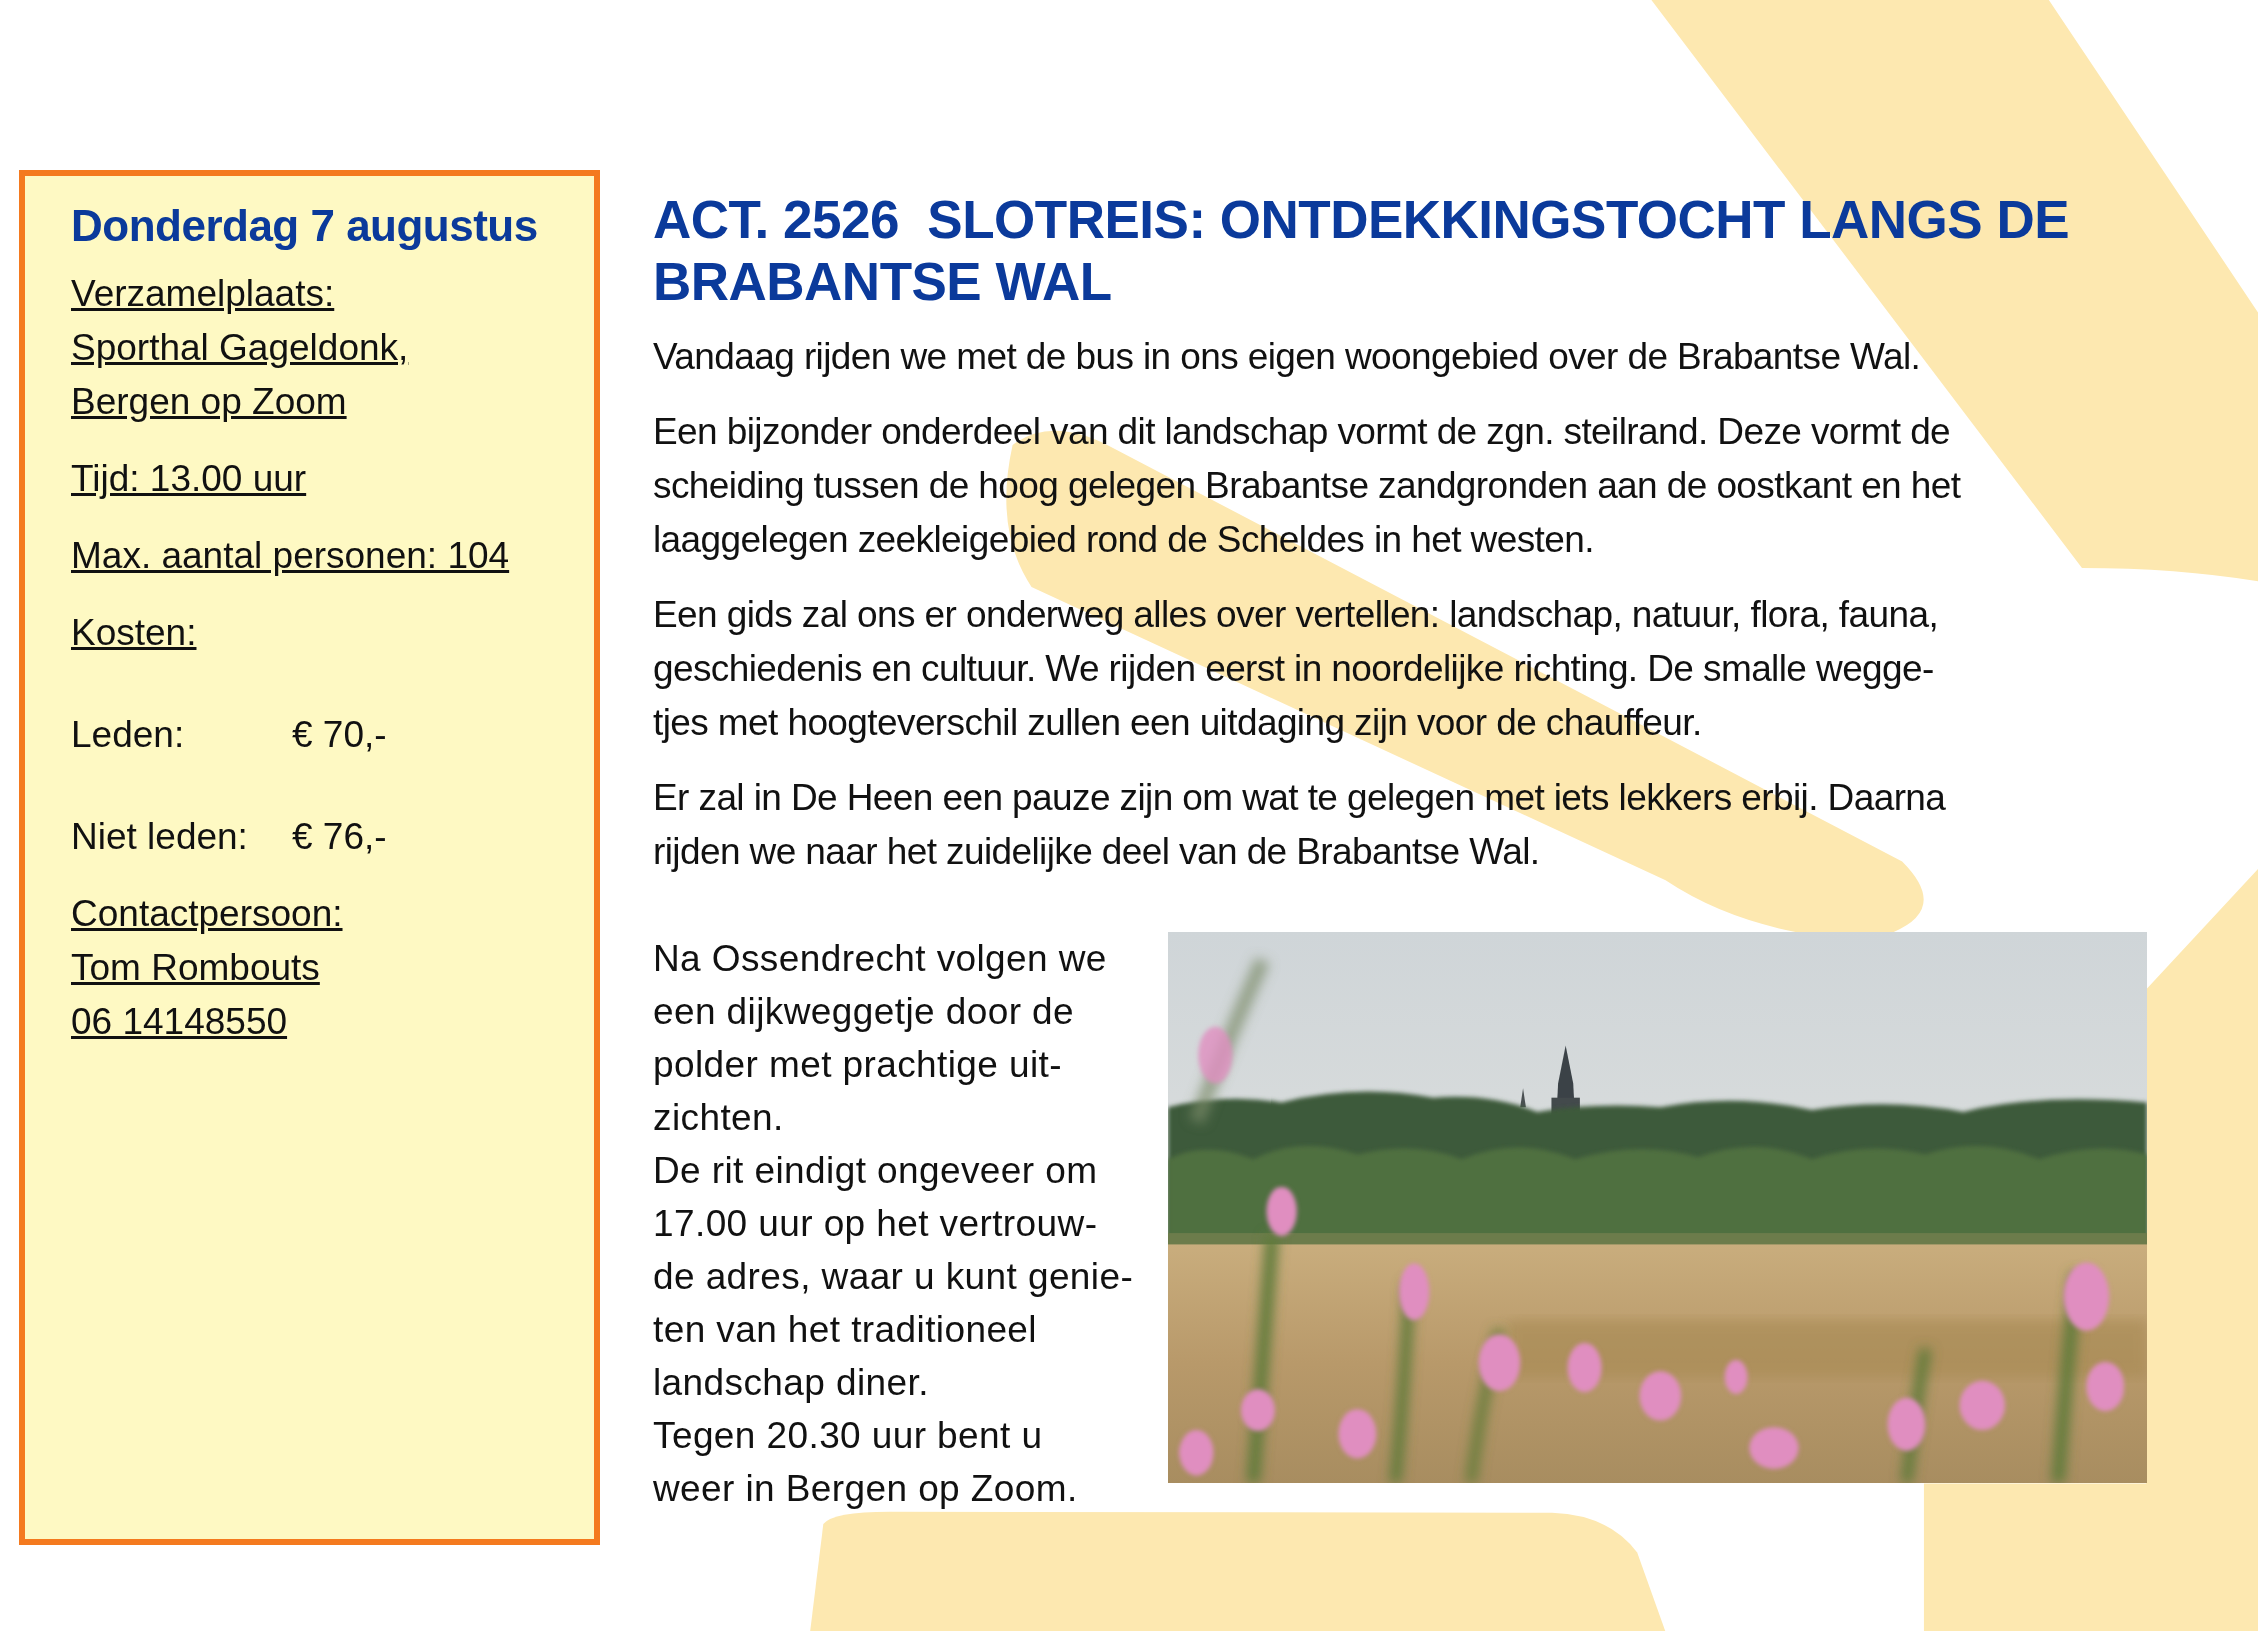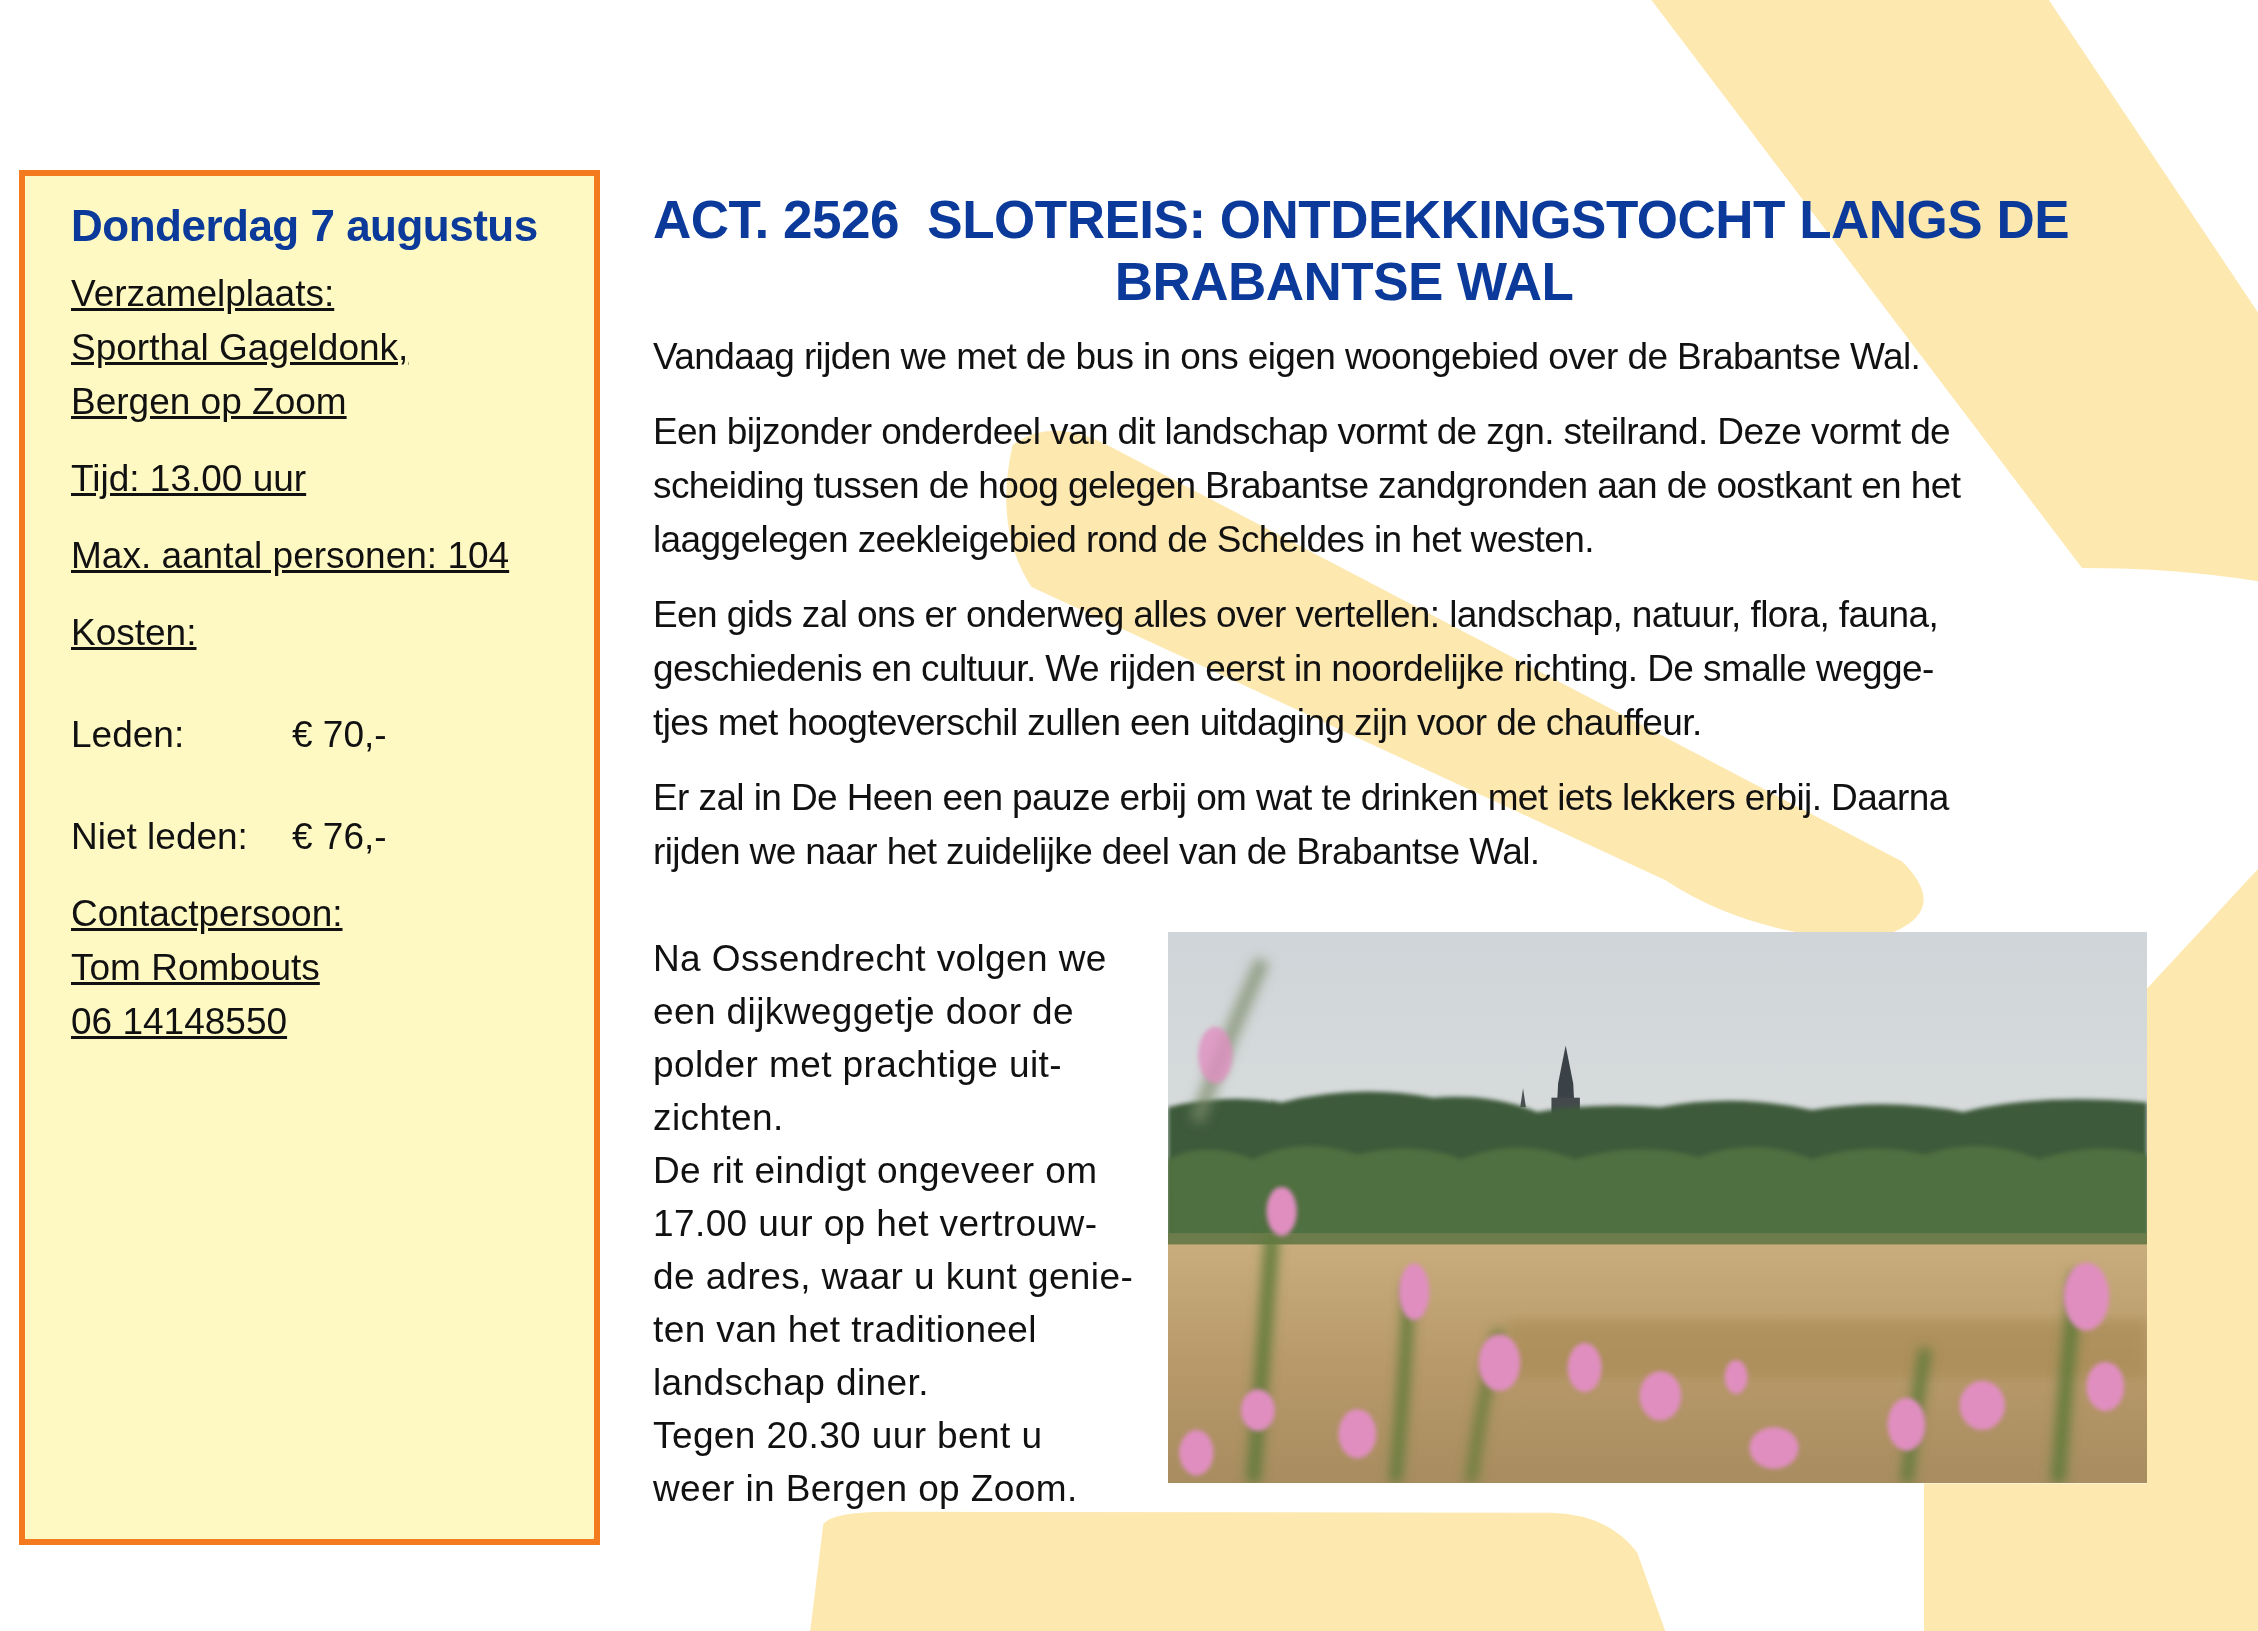--- a/index.html
+++ b/index.html
@@ -10,21 +10,21 @@
               border:6.6px solid #f47a1f; background:#fef9c3; z-index:2; }
   .info-inner { position:absolute; left:46px; top:21px; right:9.5px; }
   .info-heading { font-weight:bold; color:#0b3a9b; font-size:44px; line-height:57px; margin:0 0 13.2px 0; letter-spacing:-0.5px; }
   .info-block { font-size:37px; line-height:54px; margin-bottom:23px; }
   .info-line { display:block; white-space:nowrap;text-decoration:underline; }
   .cost-row { display:flex; white-space:nowrap;margin-top:48px; }
   .cost-label { width:221px; }
   .main { position:absolute; left:653px; top:189px; width:1476px; z-index:2; }
   .title { color:#0b3a9b; font-weight:bold; font-size:53px; line-height:62px; margin:0; letter-spacing:-0.5px; }
   .title-l1 { display:block; white-space:nowrap; }
-  .title-l2 { display:block; text-align:center; padding-left:0; width:1382px; }
+  .title-l2 { display:block; text-align:left; padding-left:0; width:1382px; }
   .para { font-size:37px; line-height:54px; margin:0 0 21px 0; width:1457px; letter-spacing:-0.6px; }
   .para .ln { display:block; white-space:nowrap; }
   .side-text { position:absolute; left:653px; top:932px; width:511px; font-size:37px; line-height:53px; z-index:2; letter-spacing:0.4px; }
   .side-text .ln { display:block; white-space:nowrap; }
   .photo { position:absolute; left:1168px; top:932px; width:979px; height:551px; z-index:2; overflow:hidden; }
   .photo svg { width:100%; height:100%; display:block; }
 </style>
 </head>
 <body>
 
@@ -91,21 +91,21 @@
     <span class="ln">Een bijzonder onderdeel van dit landschap vormt de zgn. steilrand. Deze vormt de</span>
     <span class="ln">scheiding tussen de hoog gelegen Brabantse zandgronden aan de oostkant en het</span>
     <span class="ln">laaggelegen zeekleigebied rond de Scheldes in het westen.</span>
   </p>
   <p class="para">
     <span class="ln">Een gids zal ons er onderweg alles over vertellen: landschap, natuur, flora, fauna,</span>
     <span class="ln">geschiedenis en cultuur. We rijden eerst in noordelijke richting. De smalle wegge-</span>
     <span class="ln">tjes met hoogteverschil zullen een uitdaging zijn voor de chauffeur.</span>
   </p>
   <p class="para">
-    <span class="ln">Er zal in De Heen een pauze erbij om wat te drinken met iets lekkers erbij. Daarna</span>
+    <span class="ln">Er zal in De Heen een pauze zijn om wat te gelegen met iets lekkers erbij. Daarna</span>
     <span class="ln">rijden we naar het zuidelijke deel van de Brabantse Wal.</span>
   </p>
 </div>
 
 <div class="side-text">
   <span class="ln">Na Ossendrecht volgen we</span>
   <span class="ln">een dijkweggetje door de</span>
   <span class="ln">polder met prachtige uit-</span>
   <span class="ln">zichten.</span>
   <span class="ln">De rit eindigt ongeveer om</span>

